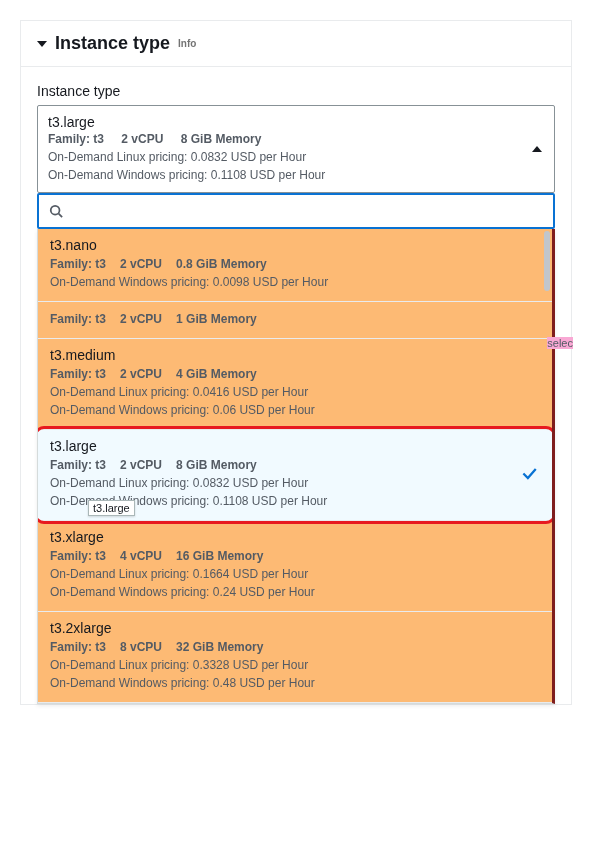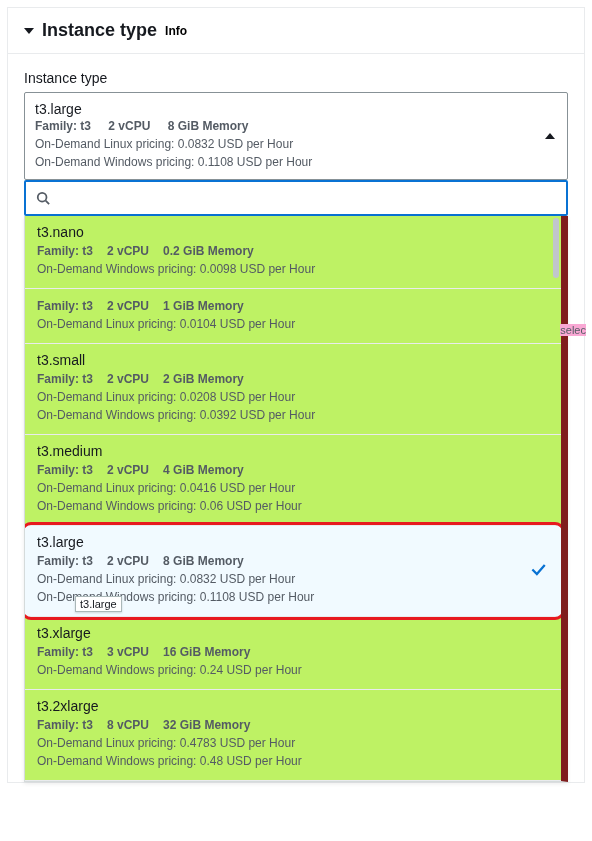--- a/index.html
+++ b/index.html
@@ -6,42 +6,42 @@
   body {
     margin: 0;
     font-family: "Amazon Ember", "Helvetica Neue", Arial, sans-serif;
     font-size: 14px;
     color: #16191f;
     background: #fff;
     width: 592px;
   }
   .panel {
     border: 1px solid #e9ebed;
-    margin: 7px;
+    margin: 20px;
   }
   .panel-header {
     display: flex;
     align-items: center;
     gap: 8px;
     padding: 12px 16px;
     border-bottom: 1px solid #e9ebed;
   }
   .caret {
     width: 0; height: 0;
     border-left: 5px solid transparent;
     border-right: 5px solid transparent;
     border-top: 6px solid #16191f;
   }
   .panel-title {
     font-size: 18px;
     font-weight: 700;
   }
   .info-link {
-    font-size: 12px;
-    color: #000000;
+    font-size: 10px;
+    color: #737373;
     font-weight: 700;
     cursor: pointer;
   }
   .panel-body {
     padding: 16px 16px 0 16px;
     position: relative;
   }
   .field-label {
     font-size: 14px;
     margin-bottom: 6px;
@@ -89,23 +89,23 @@
   }
   .search-row input {
     border: none;
     outline: none;
     font-size: 14px;
     flex: 1;
     padding: 2px 0;
   }
   .dropdown {
     border-left: 1px solid #d5dbdb;
-    border-right: 7px solid #7f1d1d;
+    border-right: 3px solid #7f1d1d;
     border-bottom: 1px solid #d5dbdb;
-    background: #bef264;
+    background: #fdba74;
     box-shadow: 0 2px 4px rgba(0,0,0,.08);
     max-height: 615px;
     overflow: hidden;
     position: relative;
   }
   .dropdown .scroll-hint {
     position: absolute;
     right: 2px;
     top: 2px;
     width: 6px;
@@ -197,59 +197,53 @@
         </svg>
       </span>
       <input type="text" value="" style="">
     </div>
 
     <div class="dropdown" id="dropdown">
       <div class="scroll-hint"></div>
 
     <div class="option">
           <div class="opt-name">t3.nano</div>
-          <div class="opt-meta"><span class="meta-spec">Family: t3</span><span class="meta-spec">2 vCPU</span><span class="meta-spec">0.2 GiB Memory</span></div>
+          <div class="opt-meta"><span class="meta-spec">Family: t3</span><span class="meta-spec">2 vCPU</span><span class="meta-spec">0.8 GiB Memory</span></div>
           <div class="opt-meta">On-Demand Windows pricing: 0.0098 USD per Hour</div>
         </div>
         <div class="option">
           <div class="opt-meta"><span class="meta-spec">Family: t3</span><span class="meta-spec">2 vCPU</span><span class="meta-spec">1 GiB Memory</span></div>
-          <div class="opt-meta">On-Demand Linux pricing: 0.0104 USD per Hour</div>
-        </div>
-        <div class="option">
-          <div class="opt-name">t3.small</div>
-          <div class="opt-meta"><span class="meta-spec">Family: t3</span><span class="meta-spec">2 vCPU</span><span class="meta-spec">2 GiB Memory</span></div>
-          <div class="opt-meta">On-Demand Linux pricing: 0.0208 USD per Hour</div>
-          <div class="opt-meta">On-Demand Windows pricing: 0.0392 USD per Hour</div>
         </div>
         <div class="option">
           <div class="opt-name">t3.medium</div>
           <div class="opt-meta"><span class="meta-spec">Family: t3</span><span class="meta-spec">2 vCPU</span><span class="meta-spec">4 GiB Memory</span></div>
           <div class="opt-meta">On-Demand Linux pricing: 0.0416 USD per Hour</div>
           <div class="opt-meta">On-Demand Windows pricing: 0.06 USD per Hour</div>
         </div>
         <div class="option selected" style="position: relative;">
           <div class="opt-name">t3.large</div>
           <div class="opt-meta"><span class="meta-spec">Family: t3</span><span class="meta-spec">2 vCPU</span><span class="meta-spec">8 GiB Memory</span></div>
           <div class="opt-meta">On-Demand Linux pricing: 0.0832 USD per Hour</div>
           <div class="opt-meta">On-Demand Windows pricing: 0.1108 USD per Hour</div>
           <span class="check"><svg width="18" height="18" viewBox="0 0 16 16" fill="none" stroke="#0972d3" stroke-width="2">
               <polyline points="3,8 7,12 14,4"></polyline>
             </svg></span>
           <div class="highlight-box" style="inset: -4px;"></div>
           <div class="tooltip" style="left: 50px; bottom: 4px;">t3.large</div>
         </div>
         <div class="option">
           <div class="opt-name">t3.xlarge</div>
-          <div class="opt-meta"><span class="meta-spec">Family: t3</span><span class="meta-spec">3 vCPU</span><span class="meta-spec">16 GiB Memory</span></div>
+          <div class="opt-meta"><span class="meta-spec">Family: t3</span><span class="meta-spec">4 vCPU</span><span class="meta-spec">16 GiB Memory</span></div>
+          <div class="opt-meta">On-Demand Linux pricing: 0.1664 USD per Hour</div>
           <div class="opt-meta">On-Demand Windows pricing: 0.24 USD per Hour</div>
         </div>
         <div class="option">
           <div class="opt-name">t3.2xlarge</div>
           <div class="opt-meta"><span class="meta-spec">Family: t3</span><span class="meta-spec">8 vCPU</span><span class="meta-spec">32 GiB Memory</span></div>
-          <div class="opt-meta">On-Demand Linux pricing: 0.4783 USD per Hour</div>
+          <div class="opt-meta">On-Demand Linux pricing: 0.3328 USD per Hour</div>
           <div class="opt-meta">On-Demand Windows pricing: 0.48 USD per Hour</div>
         </div>
       </div>
 
     <span class="side-text" style="top:270px">selec</span>
     <span class="side-text" style="top:756px">y spe</span>
 
   </div>
 </div>
 

